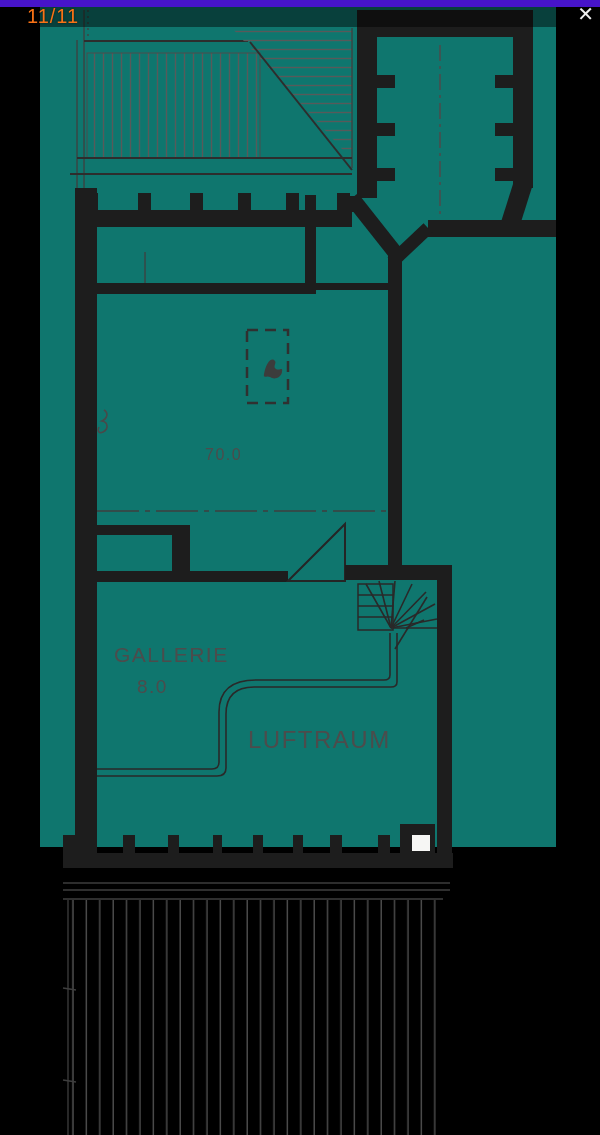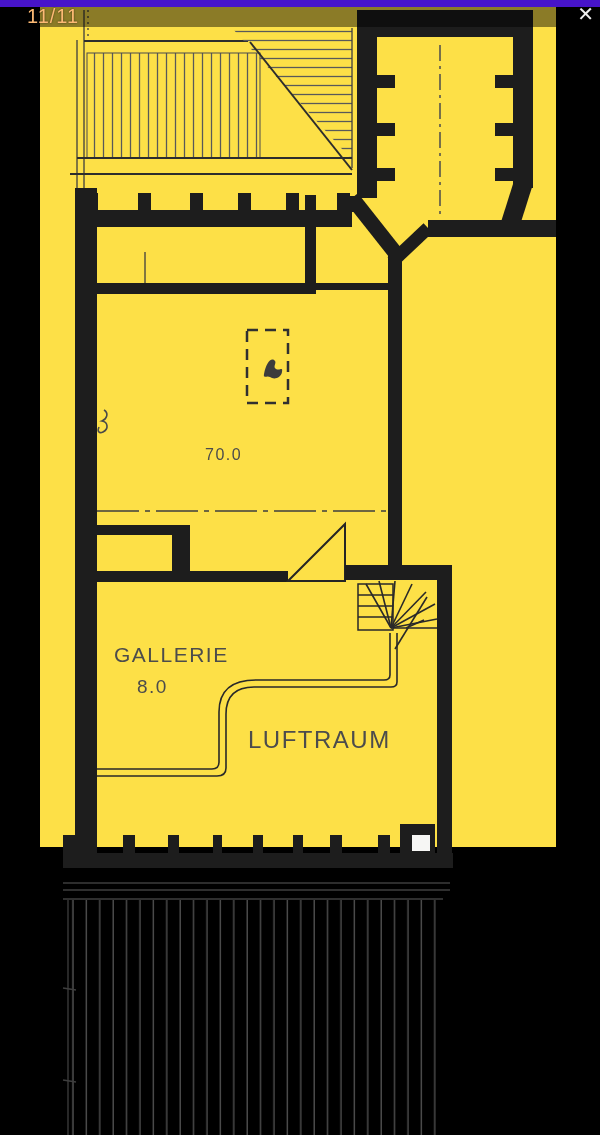--- a/index.html
+++ b/index.html
@@ -1,22 +1,22 @@
 <!DOCTYPE html>
 <html><head>
 <meta charset="utf-8">
 <style>
   html,body{margin:0;padding:0;background:#000;}
   .stage{position:relative;width:600px;height:1135px;background:#000;overflow:hidden;
          font-family:"Liberation Sans",sans-serif;}
-  .plan{position:absolute;left:40px;top:7px;width:516px;height:840px;background:#fde047;}
+  .plan{position:absolute;left:40px;top:7px;width:516px;height:840px;background:#0f766e;}
   .plan svg{display:block;filter:blur(.25px) contrast(.97);}
   .accent{position:absolute;left:0;top:0;width:600px;height:7px;background:#4714ca;z-index:30;}
   .topbar{position:absolute;left:0;top:7px;width:600px;height:20px;background:rgba(0,0,0,0.45);z-index:20;}
-  .counter{position:absolute;left:27px;top:5px;z-index:40;color:#fdba74;font-size:20px;
+  .counter{position:absolute;left:27px;top:5px;z-index:40;color:#f97316;font-size:20px;
            letter-spacing:1px;text-shadow:0 0 2px rgba(0,0,0,.6);}
   .closebtn{position:absolute;right:6px;top:3px;z-index:40;display:flex;align-items:center;gap:9px;
             background:none;border:none;padding:0;color:#f1f1f1;font-size:24px;
             font-family:"Liberation Sans",sans-serif;cursor:pointer;text-shadow:0 0 3px rgba(0,0,0,.7);}
   .closebtn .x{font-size:20px;line-height:1;position:relative;top:1px;}
   
   .wall{fill:#1a1a1a;}
   .thin{stroke:#3c3c3c;stroke-width:1.3;fill:none;}
   .med{stroke:#2a2a2a;stroke-width:2;fill:none;}
   .rail{stroke:#262626;stroke-width:1.6;fill:none;}

